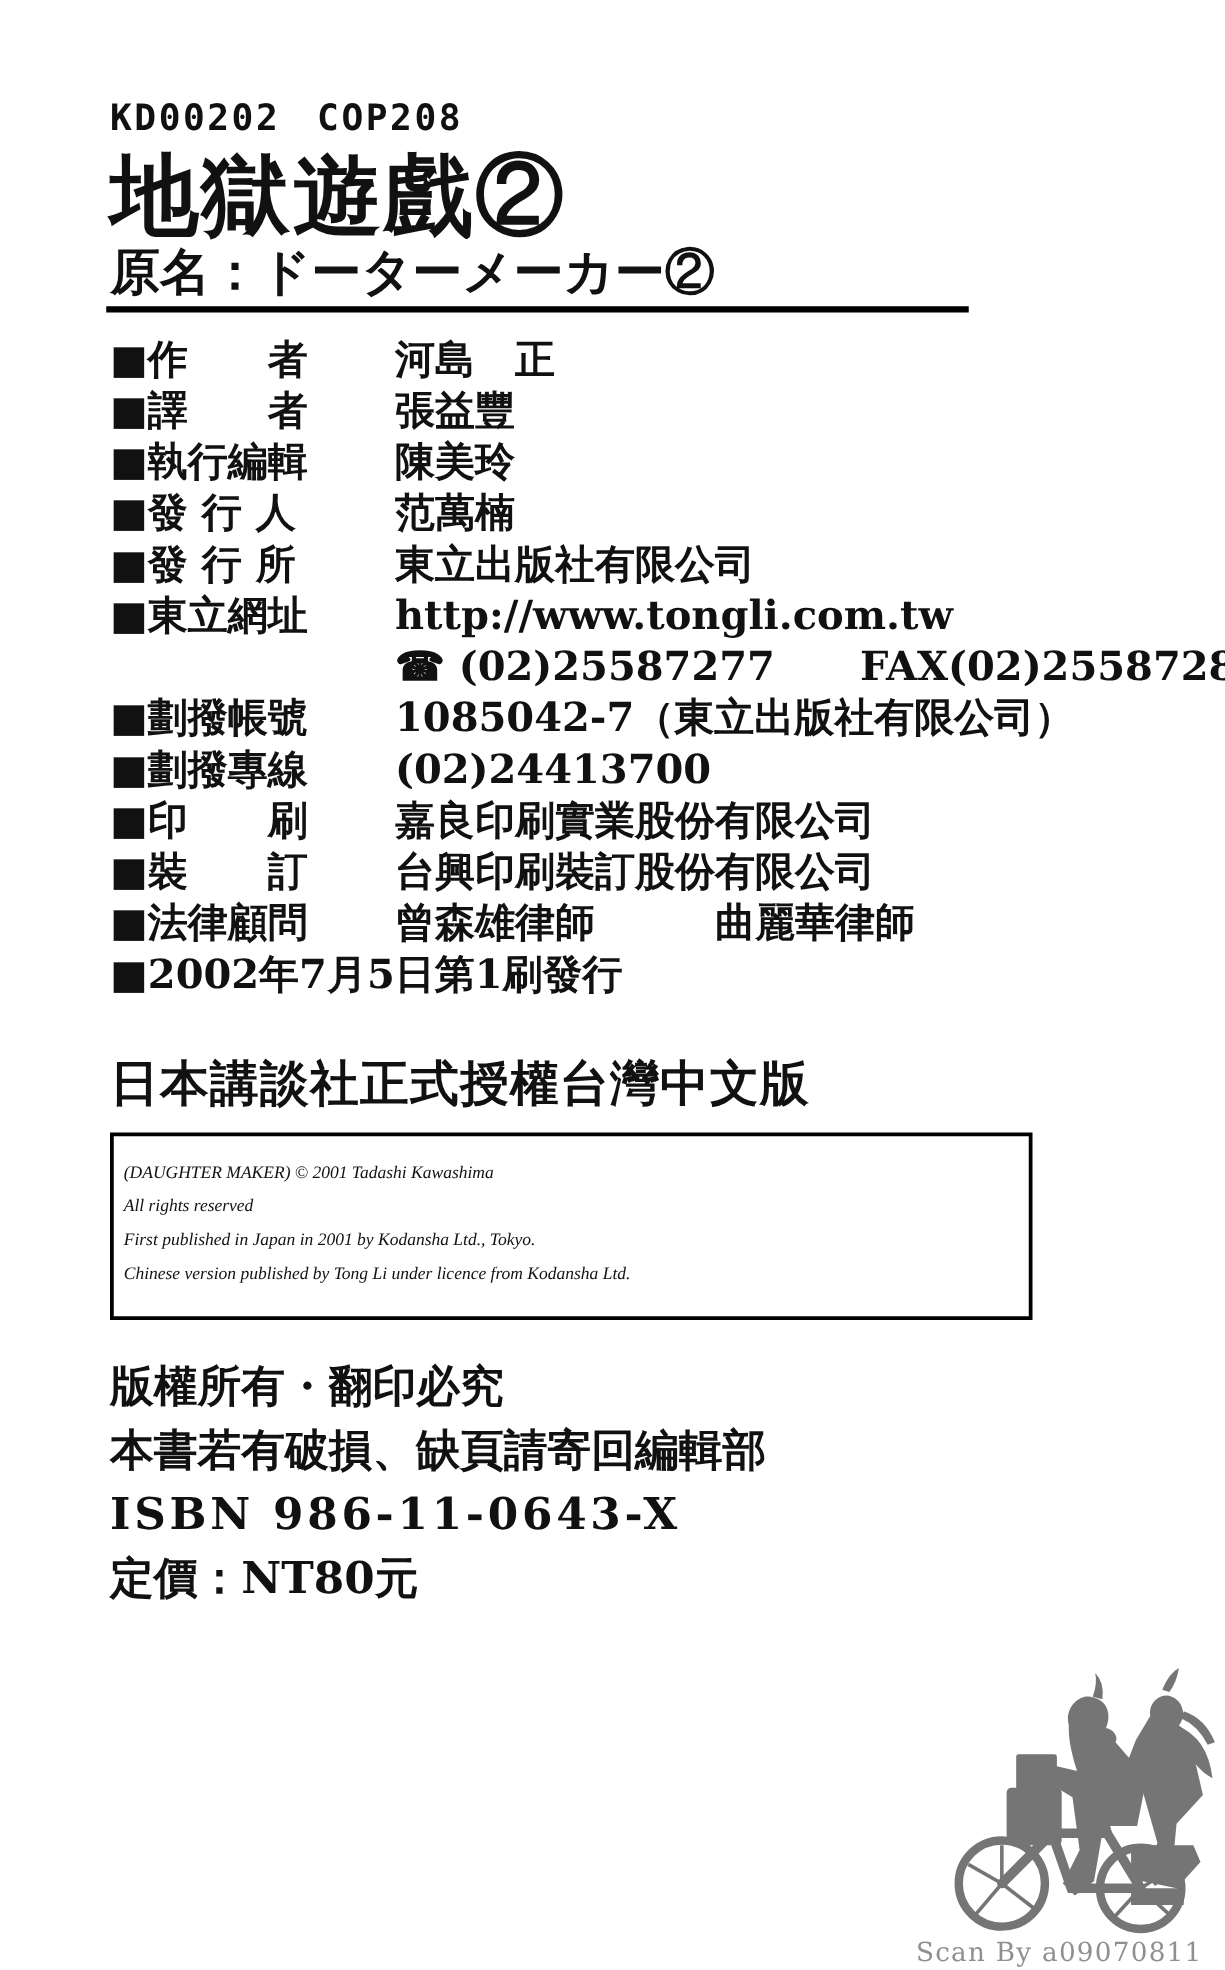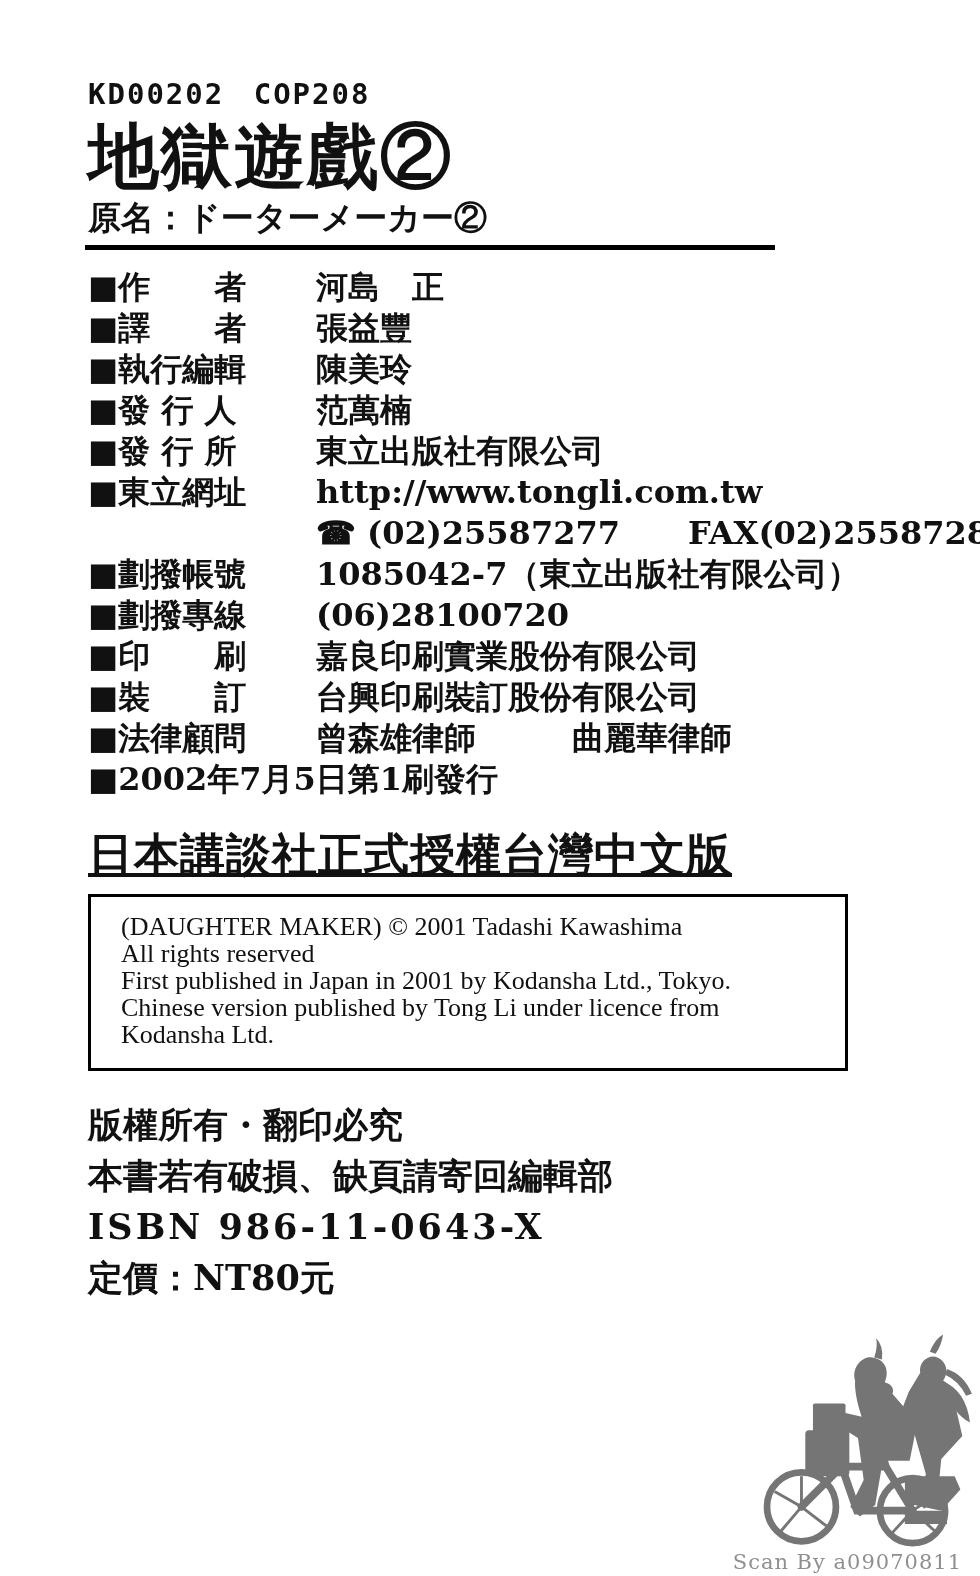--- a/index.html
+++ b/index.html
@@ -30,21 +30,21 @@
     line-height: 32px;
   }
   .book-title {
     font-size: 71px;
     font-weight: 800;
     line-height: 80px;
     margin-top: 6px;
     letter-spacing: 2px;
   }
   .original-title {
-    font-size: 33px;
+    font-size: 40px;
     font-weight: 600;
     line-height: 40px;
     margin-top: 2px;
   }
   .rule {
     width: 690px;
     height: 5px;
     background: #000000;
     margin-top: 7px;
     margin-left: -3px;
@@ -67,36 +67,36 @@
     display: inline-block;
     vertical-align: top;
   }
   .phone-icon { display: inline-block; }
   .fax { margin-left: 68px; }
   .first-print {
     line-height: 41px;
     white-space: nowrap;
   }
   .license-heading {
-    margin-top: 32px;
-    font-size: 45px;
+    margin-top: 44px;
+    font-size: 39px;
     font-weight: 700;
     letter-spacing: 1px;
     line-height: 46px;
-    text-decoration: underline;
   }
   .copyright-box {
     margin-top: 16px;
     width: 706px;
     border: 3px solid #000000;
-    padding: 16px 18px 20px 30px;
+    padding: 16px 18px 20px 8px;
     font-family: "Liberation Serif", serif;
-    font-size: 26px;
+    font-size: 14px;
     line-height: 27px;
     font-weight: 500;
+    font-style: italic;
   }
   .footer-block {
     margin-top: 28px;
     font-size: 35px;
     font-weight: 600;
   }
   .footer-line { line-height: 51px; white-space: nowrap; }
   .isbn-row {
     display: flex;
     width: 757px;
@@ -151,21 +151,21 @@
     <div class="row">
       <span class="lbl">■東立網址</span><span class="val">http://www.tongli.com.tw</span>
     </div>
     <div class="row">
       <span class="lbl"></span><span class="val"><span class="phone-icon">☎</span> <span>(02)25587277</span><span class="fax">FAX(02)25587281</span></span>
     </div>
     <div class="row">
       <span class="lbl">■劃撥帳號</span><span class="val">1085042-7（東立出版社有限公司）</span>
     </div>
     <div class="row">
-      <span class="lbl">■劃撥專線</span><span class="val">(06)28100720</span>
+      <span class="lbl">■劃撥專線</span><span class="val">(02)24413700</span>
     </div>
     <div class="row">
       <span class="lbl">■印　　刷</span><span class="val">嘉良印刷實業股份有限公司</span>
     </div>
     <div class="row">
       <span class="lbl">■裝　　訂</span><span class="val">台興印刷裝訂股份有限公司</span>
     </div>
     <div class="row">
       <span class="lbl">■法律顧問</span><span class="val">曾森雄律師　　　曲麗華律師</span>
     </div>

